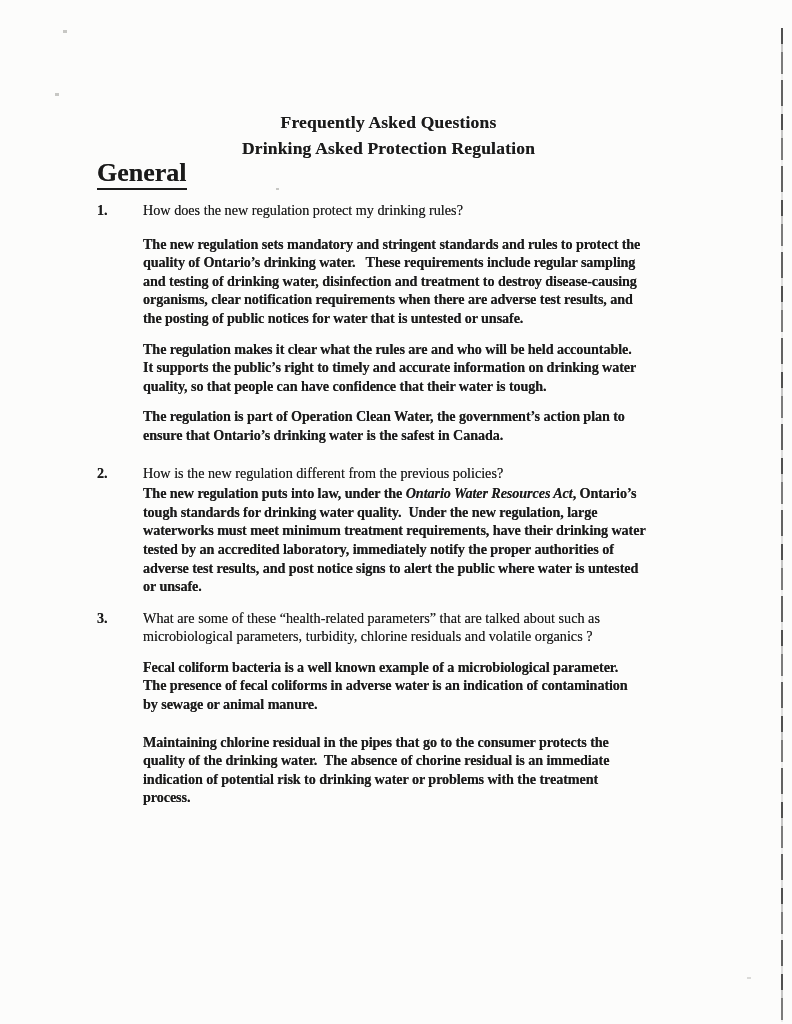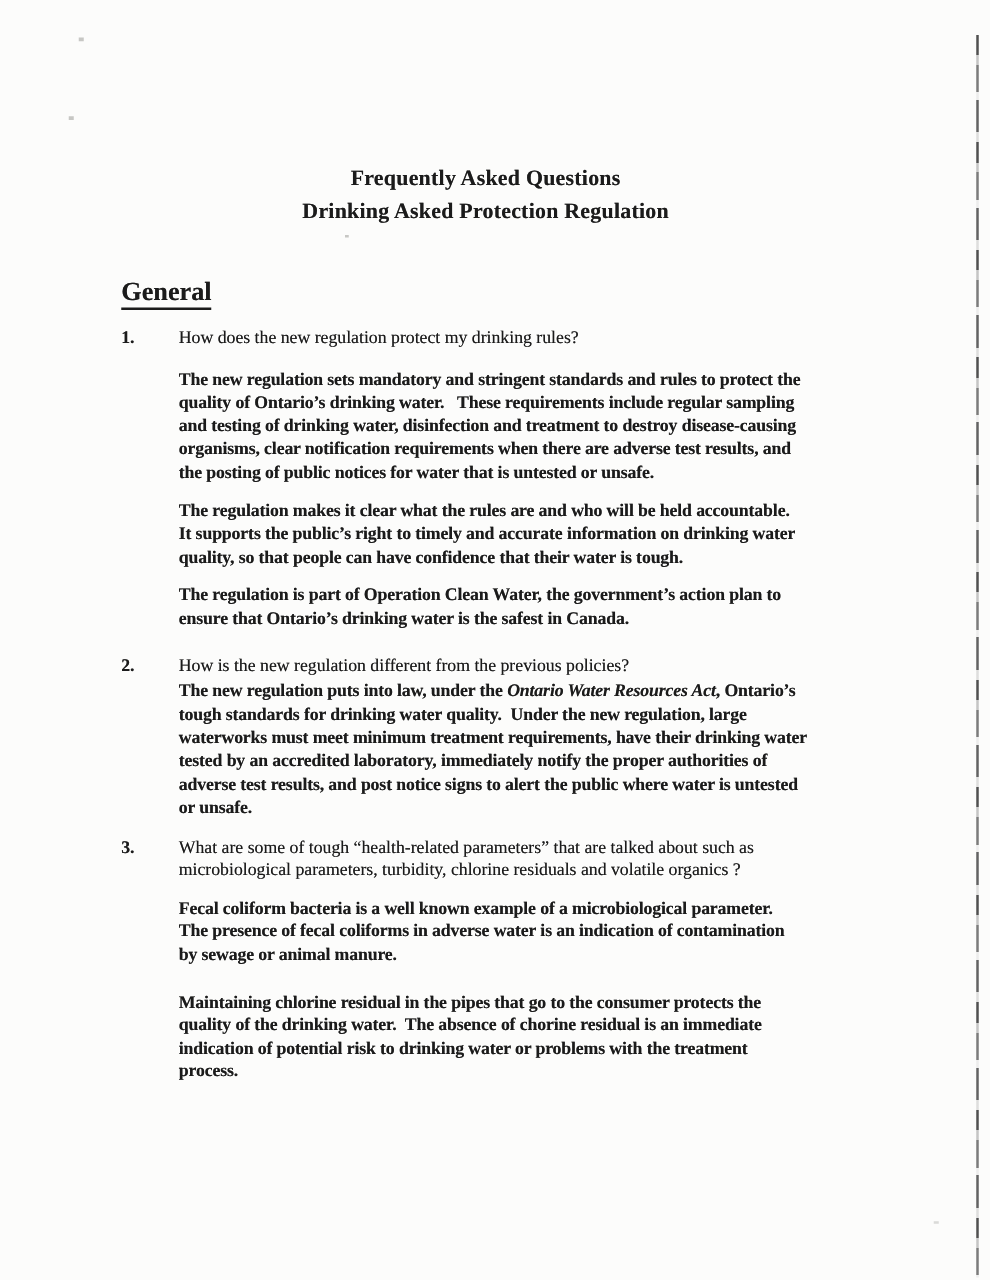--- a/index.html
+++ b/index.html
@@ -20,25 +20,23 @@
     padding: 109px 96px 0 97px;
     text-shadow: 0 0 0.5px rgba(25,25,25,0.65);
   }
   .title-block {
     width: 583px;
     text-align: center;
     font-weight: bold;
     font-size: 17.5px;
     line-height: 26px;
     letter-spacing: 0.2px;
-    margin-top: 20px;
   }
   .section-heading {
-    margin-top: 40px;
-    font-size: 21px;
+    font-size: 26px;
     font-weight: bold;
     line-height: 24px;
   }
   .section-heading .underline {
     border-bottom: 2px solid #1b1b1b;
     padding-bottom: 1px;
   }
   .q-row {
     display: flex;
     margin-top: 16px;
@@ -135,21 +133,21 @@
   </div>
   <p class="ans gap-a2"><span>The new regulation puts into law, under the </span><span class="italic">Ontario Water Resources Act</span><span>, Ontario’s
 tough standards for drinking water quality.  Under the new regulation, large
 waterworks must meet minimum treatment requirements, have their drinking water
 tested by an accredited laboratory, immediately notify the proper authorities of
 adverse test results, and post notice signs to alert the public where water is untested
 or unsafe.</span></p>
 
   <div class="q-row gap-md">
     <span class="q-num">3.</span>
-    <span class="q-text">What are some of tough “health-related parameters” that are talked about such as
+    <span class="q-text">What are some of these “health-related parameters” that are talked about such as
 microbiological parameters, turbidity, chlorine residuals and volatile organics ?</span>
   </div>
   <p class="ans gap-md">Fecal coliform bacteria is a well known example of a microbiological parameter.
 The presence of fecal coliforms in adverse water is an indication of contamination
 by sewage or animal manure.</p>
   <p class="ans gap-lg">Maintaining chlorine residual in the pipes that go to the consumer protects the
 quality of the drinking water.  The absence of chorine residual is an immediate
 indication of potential risk to drinking water or problems with the treatment
 process.</p>
 

